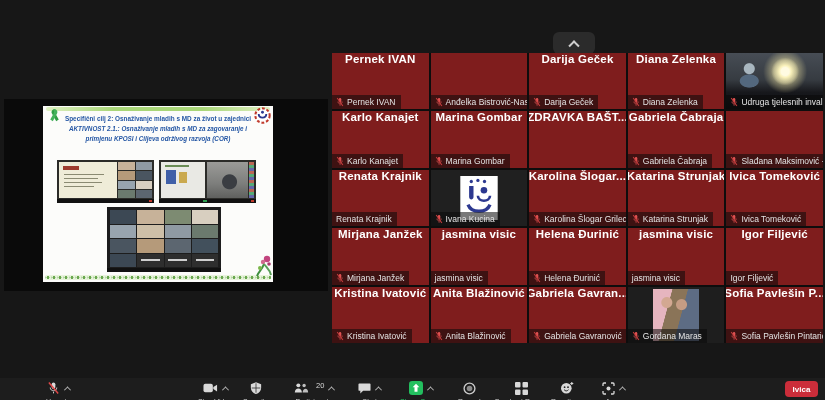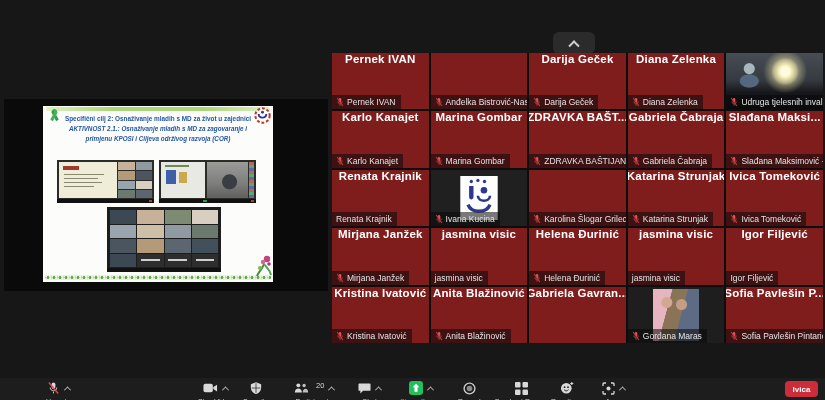--- a/index.html
+++ b/index.html
@@ -283,46 +283,36 @@
             <path d="M2.5 5.5c0 3.8 5.2 3.8 5.2 0" stroke="#e05252" fill="none"></path>
             <line x1="5.1" y1="9" x2="5.1" y2="10.6" stroke="#e05252"></line>
             <line x1="1.5" y1="1" x2="8.6" y2="11" stroke="#c23b3b" stroke-width="1.4"></line>
           </svg>
         <span class="tile-label-text">Marina Gombar</span>
       </span>
     </div>
       <div class="tile v-none muted">
 
       <span class="tile-name">ZDRAVKA BAŠT...</span>
-      <span class="tile-label">
-        <svg class="mini-mic" width="8" height="10" viewBox="0 0 10 12">
-            <rect x="3.6" y="1" width="3" height="5.5" rx="1.5" fill="#e05252"></rect>
-            <path d="M2.5 5.5c0 3.8 5.2 3.8 5.2 0" stroke="#e05252" fill="none"></path>
-            <line x1="5.1" y1="9" x2="5.1" y2="10.6" stroke="#e05252"></line>
-            <line x1="1.5" y1="1" x2="8.6" y2="11" stroke="#c23b3b" stroke-width="1.4"></line>
-          </svg>
-        <span class="tile-label-text">ZDRAVKA BAŠTIJAN</span>
-      </span>
     </div>
       <div class="tile v-none muted">
 
       <span class="tile-name">Gabriela Čabraja</span>
       <span class="tile-label">
         <svg class="mini-mic" width="8" height="10" viewBox="0 0 10 12">
             <rect x="3.6" y="1" width="3" height="5.5" rx="1.5" fill="#e05252"></rect>
             <path d="M2.5 5.5c0 3.8 5.2 3.8 5.2 0" stroke="#e05252" fill="none"></path>
             <line x1="5.1" y1="9" x2="5.1" y2="10.6" stroke="#e05252"></line>
             <line x1="1.5" y1="1" x2="8.6" y2="11" stroke="#c23b3b" stroke-width="1.4"></line>
           </svg>
         <span class="tile-label-text">Gabriela Čabraja</span>
       </span>
     </div>
       <div class="tile v-none muted">
 
-      <span class="tile-name">Slađana Maksi...</span>
       <span class="tile-label">
         <svg class="mini-mic" width="8" height="10" viewBox="0 0 10 12">
             <rect x="3.6" y="1" width="3" height="5.5" rx="1.5" fill="#e05252"></rect>
             <path d="M2.5 5.5c0 3.8 5.2 3.8 5.2 0" stroke="#e05252" fill="none"></path>
             <line x1="5.1" y1="9" x2="5.1" y2="10.6" stroke="#e05252"></line>
             <line x1="1.5" y1="1" x2="8.6" y2="11" stroke="#c23b3b" stroke-width="1.4"></line>
           </svg>
         <span class="tile-label-text">Slađana Maksimović - UO...</span>
       </span>
     </div>
@@ -357,20 +347,21 @@
             <rect x="3.6" y="1" width="3" height="5.5" rx="1.5" fill="#e05252"></rect>
             <path d="M2.5 5.5c0 3.8 5.2 3.8 5.2 0" stroke="#e05252" fill="none"></path>
             <line x1="5.1" y1="9" x2="5.1" y2="10.6" stroke="#e05252"></line>
             <line x1="1.5" y1="1" x2="8.6" y2="11" stroke="#c23b3b" stroke-width="1.4"></line>
           </svg>
         <span class="tile-label-text">Ivana Kucina</span>
       </span>
     </div>
       <div class="tile v-none muted">
 
+      <span class="tile-name">Karolina Šlogar...</span>
       <span class="tile-label">
         <svg class="mini-mic" width="8" height="10" viewBox="0 0 10 12">
             <rect x="3.6" y="1" width="3" height="5.5" rx="1.5" fill="#e05252"></rect>
             <path d="M2.5 5.5c0 3.8 5.2 3.8 5.2 0" stroke="#e05252" fill="none"></path>
             <line x1="5.1" y1="9" x2="5.1" y2="10.6" stroke="#e05252"></line>
             <line x1="1.5" y1="1" x2="8.6" y2="11" stroke="#c23b3b" stroke-width="1.4"></line>
           </svg>
         <span class="tile-label-text">Karolina Šlogar Grilec, UDK</span>
       </span>
     </div>
@@ -472,20 +463,29 @@
             <path d="M2.5 5.5c0 3.8 5.2 3.8 5.2 0" stroke="#e05252" fill="none"></path>
             <line x1="5.1" y1="9" x2="5.1" y2="10.6" stroke="#e05252"></line>
             <line x1="1.5" y1="1" x2="8.6" y2="11" stroke="#c23b3b" stroke-width="1.4"></line>
           </svg>
         <span class="tile-label-text">Anita Blažinović</span>
       </span>
     </div>
       <div class="tile v-none muted">
 
       <span class="tile-name">Gabriela Gavran...</span>
+      <span class="tile-label">
+        <svg class="mini-mic" width="8" height="10" viewBox="0 0 10 12">
+            <rect x="3.6" y="1" width="3" height="5.5" rx="1.5" fill="#e05252"></rect>
+            <path d="M2.5 5.5c0 3.8 5.2 3.8 5.2 0" stroke="#e05252" fill="none"></path>
+            <line x1="5.1" y1="9" x2="5.1" y2="10.6" stroke="#e05252"></line>
+            <line x1="1.5" y1="1" x2="8.6" y2="11" stroke="#c23b3b" stroke-width="1.4"></line>
+          </svg>
+        <span class="tile-label-text">Gabriela Gavranović</span>
+      </span>
     </div>
       <div class="tile v-photo muted">
 
       <span class="vid vid-photo">
           <span class="photo-card"></span>
         </span>
       <span class="tile-name"></span>
       <span class="tile-label">
         <svg class="mini-mic" width="8" height="10" viewBox="0 0 10 12">
             <rect x="3.6" y="1" width="3" height="5.5" rx="1.5" fill="#e05252"></rect>

